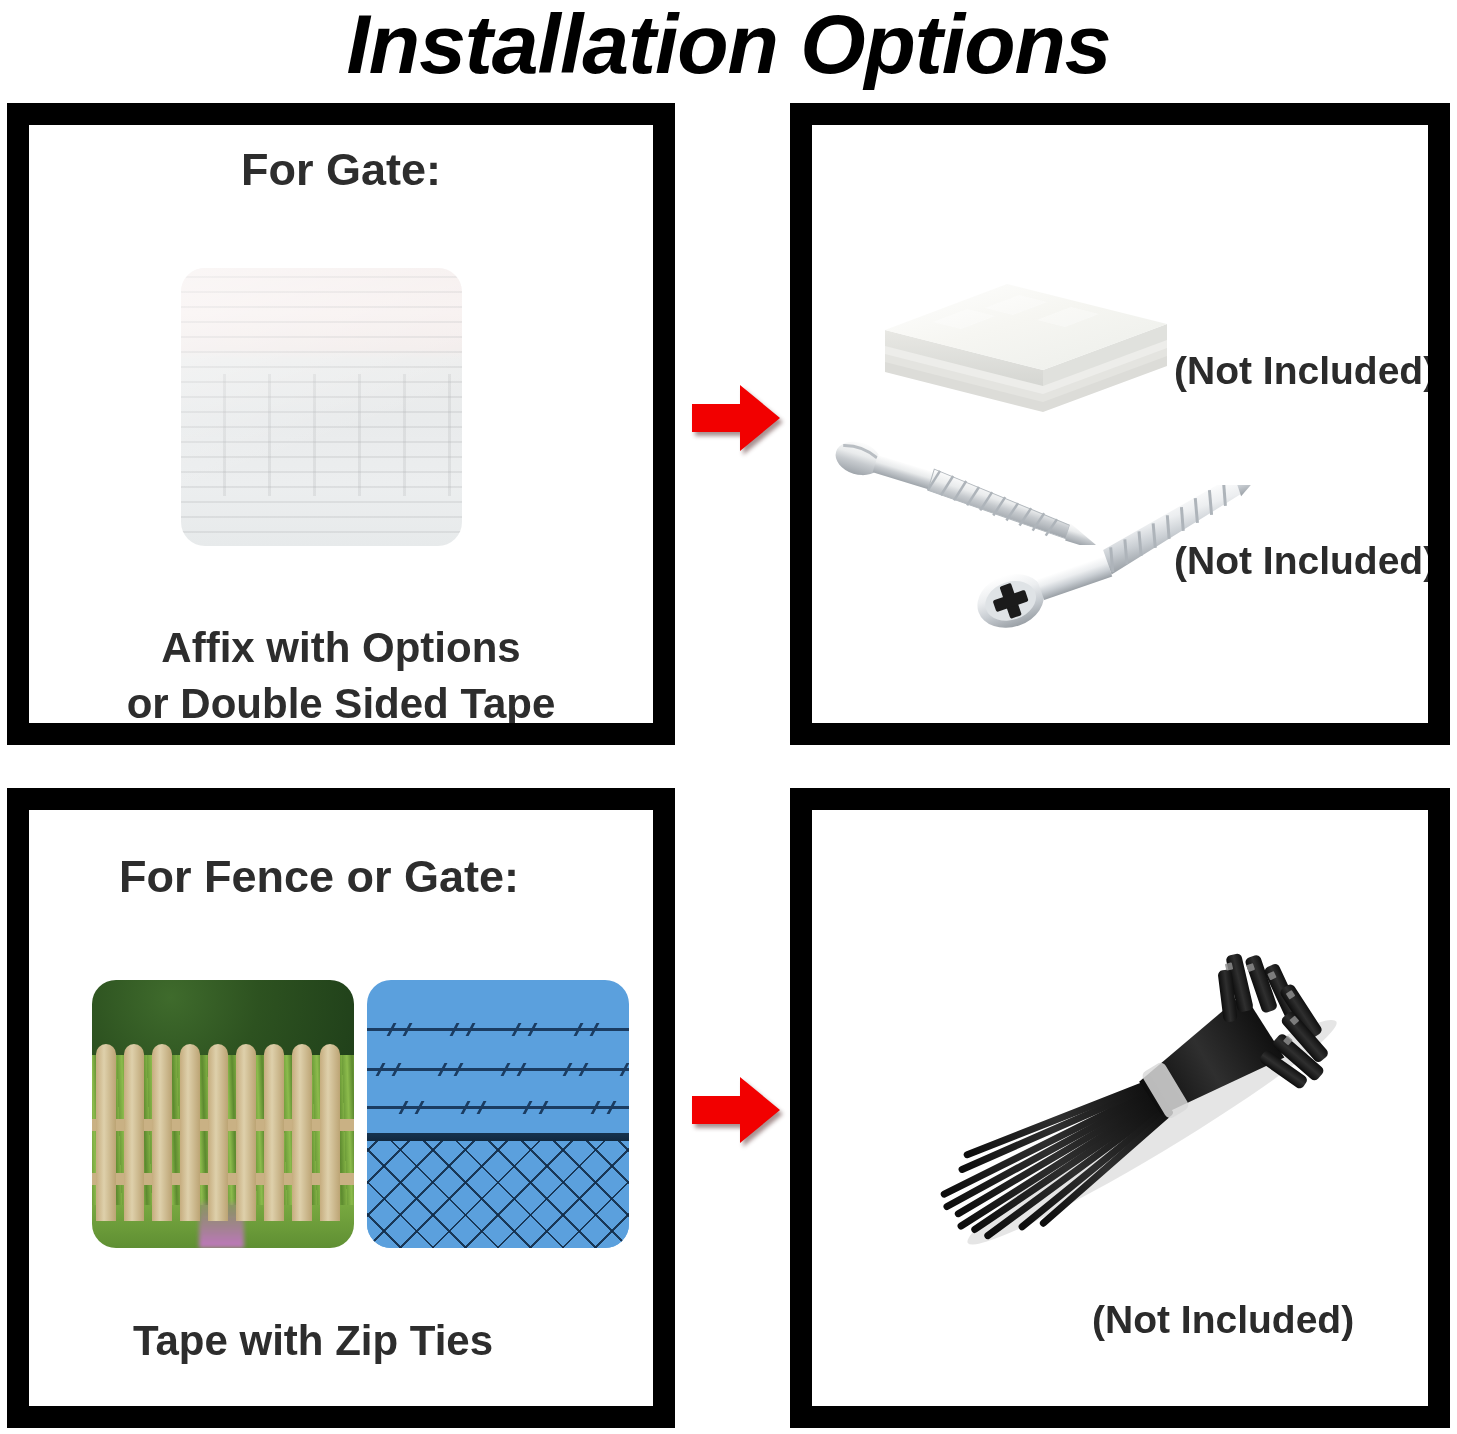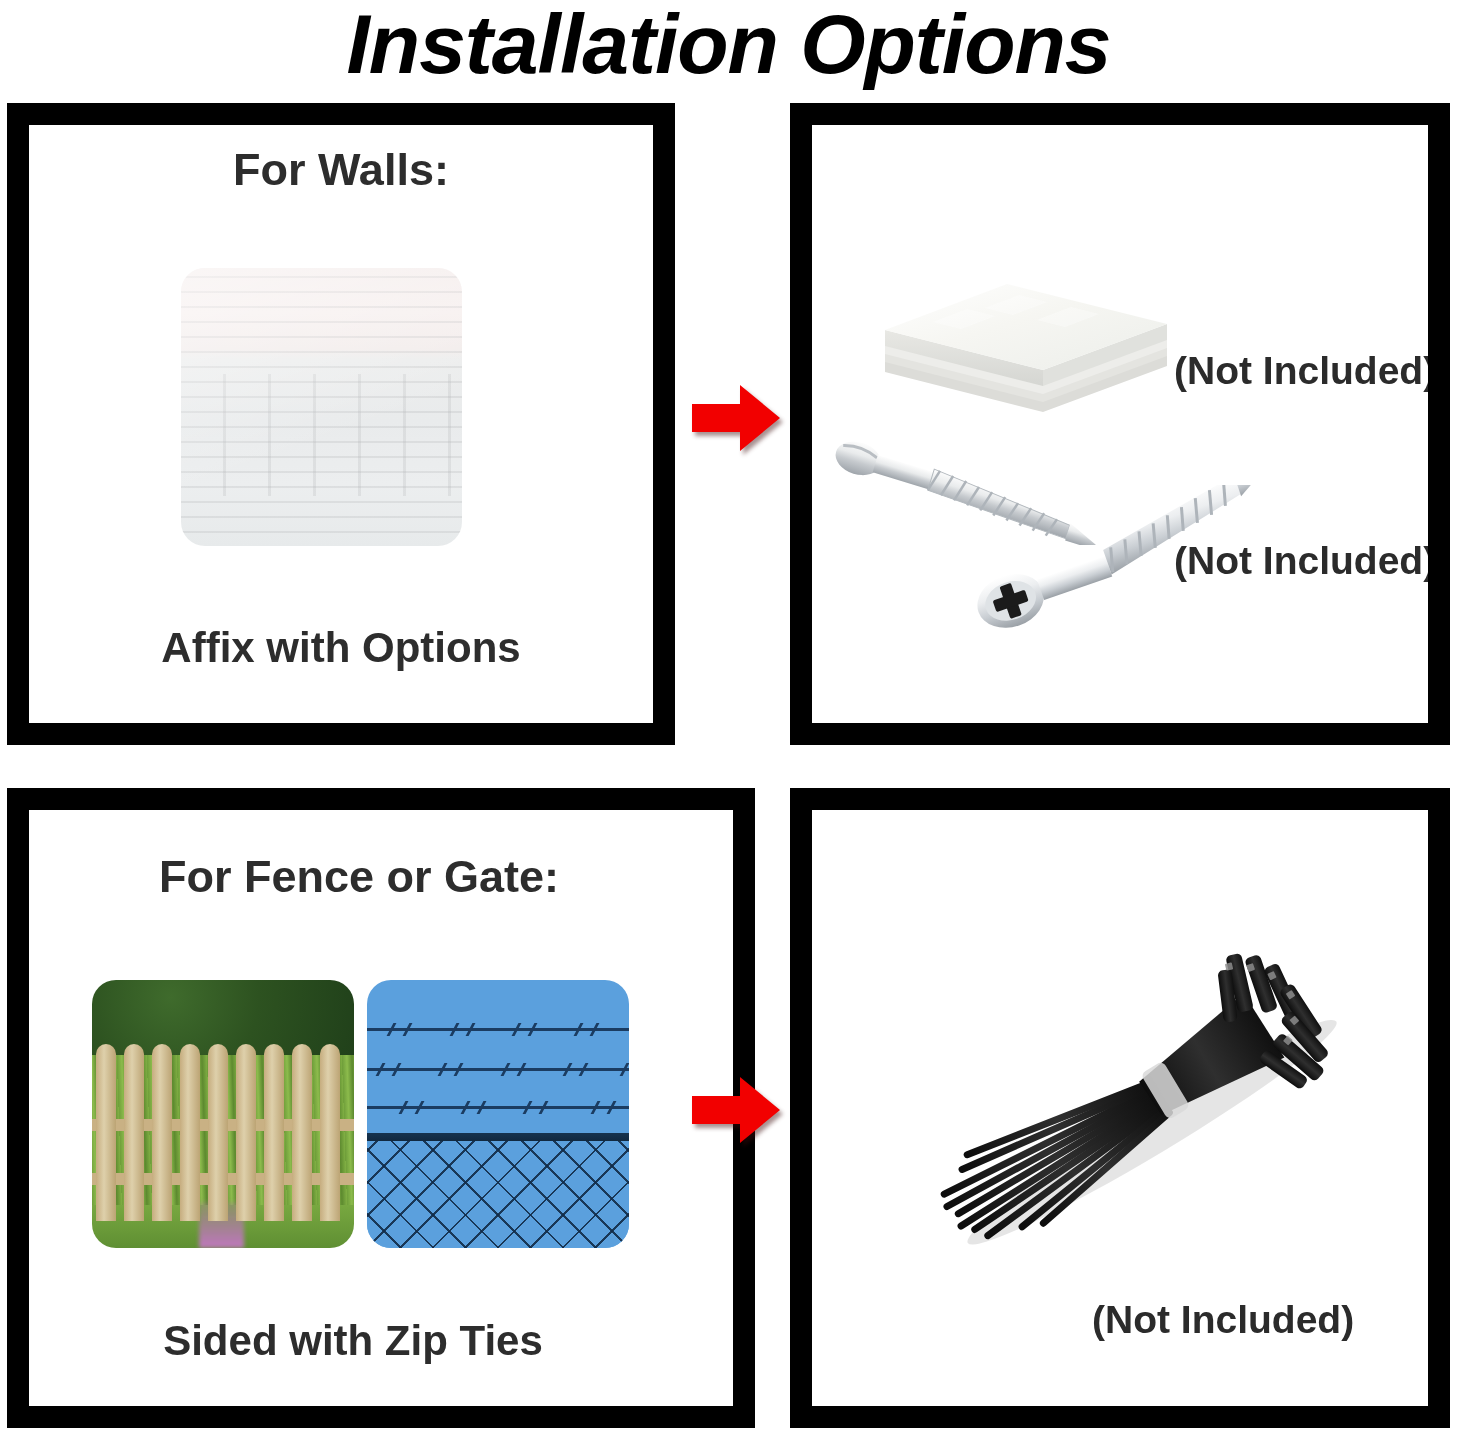--- a/index.html
+++ b/index.html
@@ -35,21 +35,21 @@
 
   
   .panel {
     position: absolute;
     background: #ffffff;
     border: 22px solid #000000;
     box-sizing: border-box;
   }
   #panel-walls      { left: 7px;   top: 103px;  width: 668px; height: 642px; }
   #panel-wall-parts { left: 790px; top: 103px;  width: 660px; height: 642px; }
-  #panel-fence      { left: 7px;   top: 788px;  width: 748px; height: 640px; }
+  #panel-fence      { left: 7px;   top: 788px;  width: 668px; height: 640px; }
   #panel-fence-parts{ left: 790px; top: 788px;  width: 660px; height: 640px; }
 
   .panel-inner {
     position: relative;
     width: 100%;
     height: 100%;
     background: #ffffff;
     overflow: hidden;
   }
 
@@ -221,29 +221,30 @@
   }
 </style>
 </head>
 <body>
 
 <div id="page-title">Installation Options</div>
 
 <div class="panel" id="panel-walls">
   <div class="panel-inner">
 
-    <div class="panel-heading" id="heading-walls">For Walls:</div>
+    <div class="panel-heading" id="heading-walls">For Gate:</div>
 
     <div id="wall-thumb">
       <div class="brick-rows"></div>
       <div class="brick-joints"></div>
       <div class="brick-sheen"></div>
     </div>
 
     <div class="panel-caption" id="caption-walls-1">Affix with Options</div>
+    <div class="panel-caption" id="caption-walls-2">or Double Sided Tape</div>
 
   </div>
 </div>
 
 <svg class="red-arrow" id="arrow-walls" viewBox="0 0 92 74">
   <path d="M2 23 H50 V4 L90 37 L50 70 V51 H2 Z" fill="#f20000"></path>
 </svg>
 
 <div class="panel" id="panel-wall-parts">
   <div class="panel-inner">
@@ -403,21 +404,21 @@
       <div class="barb-line" style="top:47%">
         <div class="barb" style="left:16%"></div>
           <div class="barb" style="left:38%"></div>
         <div class="barb" style="left:60%"></div>
           <div class="barb" style="left:84%"></div>
       </div>
       <div class="chain-rail"></div>
       <div class="chain-mesh"></div>
     </div>
 
-    <div class="panel-caption" id="caption-fence">Sided with Zip Ties</div>
+    <div class="panel-caption" id="caption-fence">Tape with Zip Ties</div>
 
   </div>
 </div>
 
 <svg class="red-arrow" id="arrow-fence" viewBox="0 0 92 74">
   <path d="M2 23 H50 V4 L90 37 L50 70 V51 H2 Z" fill="#f20000"></path>
 </svg>
 
 <div class="panel" id="panel-fence-parts">
   <div class="panel-inner">

